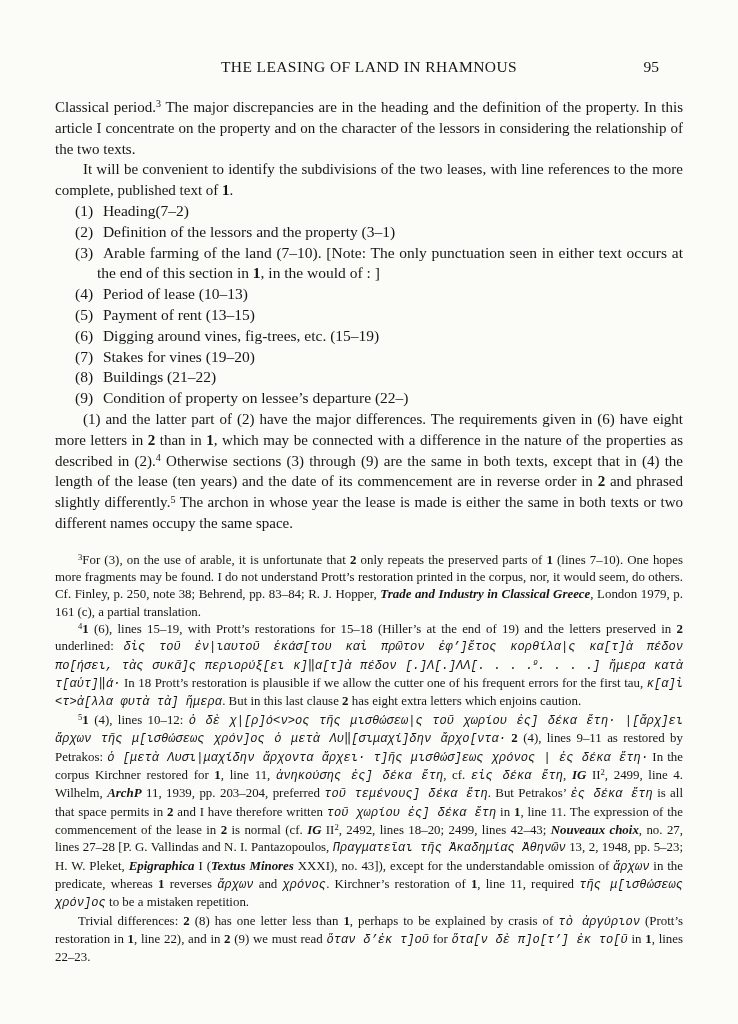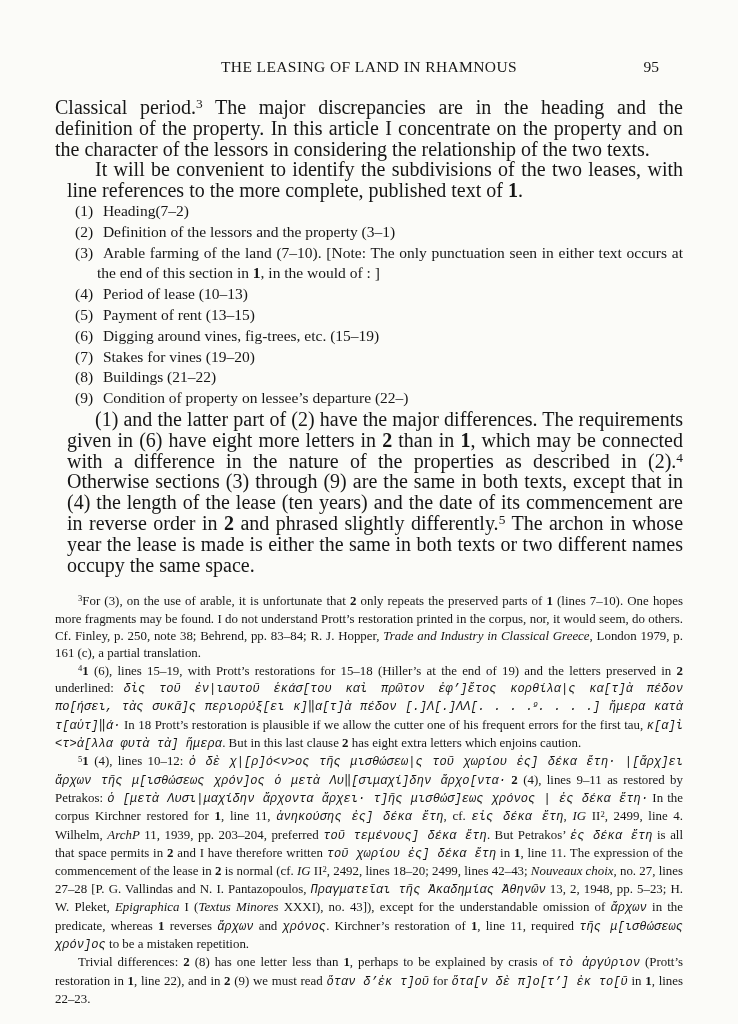--- a/index.html
+++ b/index.html
@@ -17,43 +17,43 @@
     position:relative;
     text-align:center;
     font-size:15.5px;
     letter-spacing:.4px;
     margin-bottom:21px;
     white-space:nowrap;
   }
   .rh-page{position:absolute;right:24px;top:0;letter-spacing:0;}
   .para{
     margin:0;
-    font-size:20px;
+    font-size:15px;
     line-height:20.8px;
     text-align:justify;
   }
-  .indent{text-indent:28px;margin-left:12px;}
+  .indent{text-indent:28px;}
   .list-item{
     font-size:15.5px;
     line-height:20.8px;
     padding-left:42px;
     text-indent:-22px;
     text-align:justify;
   }
   .li-label{display:inline-block;min-width:24px;text-indent:0;}
   .footnotes{margin-top:18px;}
   .fnote{
     margin:0;
     font-size:12.9px;
     line-height:17.35px;
     text-align:justify;
     text-indent:23px;
   }
   .s-b{font-weight:bold;}
-  .s-i{font-style:italic;}
+  .s-i{font-style:italic;font-weight:bold;}
   .s-sup{font-size:67%;position:relative;top:-0.45em;line-height:0;}
   .s-gk{font-family:Liberation Mono, monospace;font-style:italic;font-size:94%;}
   .s-gk.s-sup{font-size:62%;}
 </style>
 </head>
 <body>
 
 <div class="page">
   <div class="running-head">
     <span class="rh-title">THE LEASING OF LAND IN RHAMNOUS</span>

